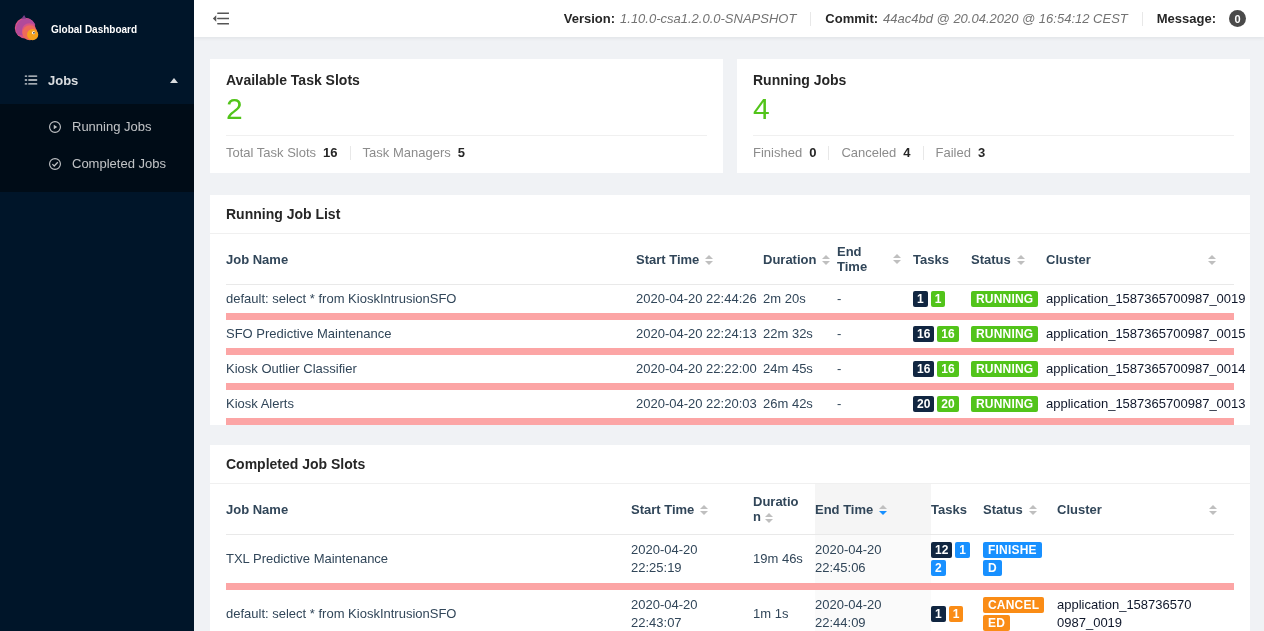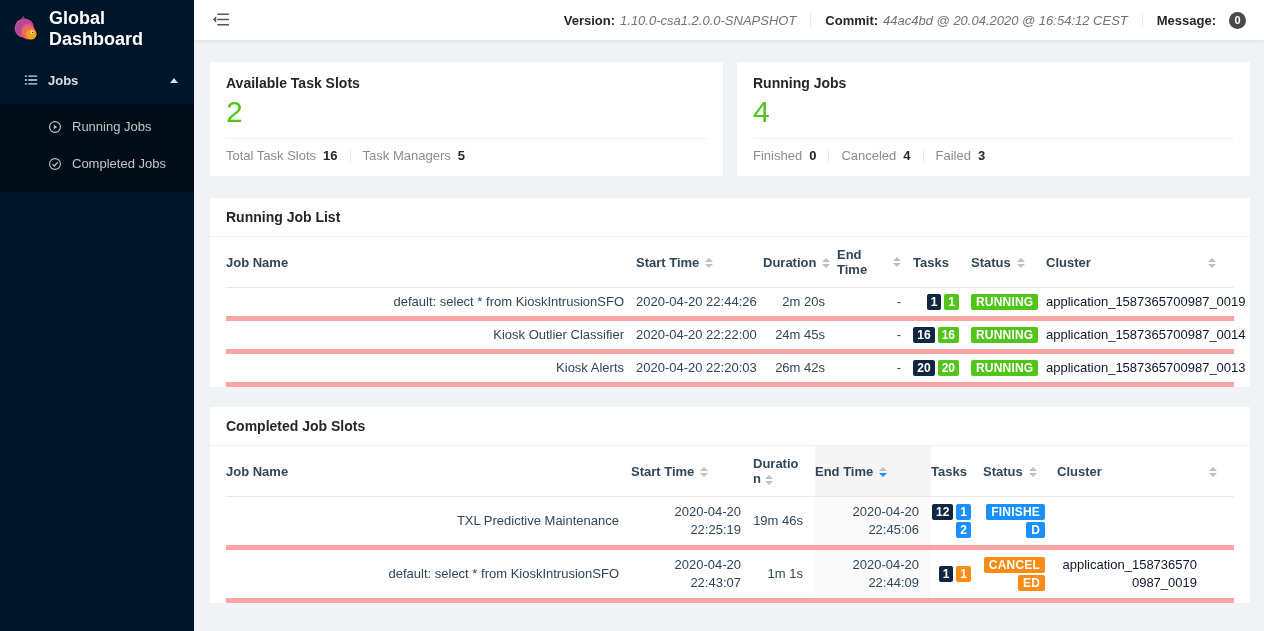--- a/index.html
+++ b/index.html
@@ -3,21 +3,21 @@
 <meta charset="utf-8">
 <style>
   * { margin:0; padding:0; box-sizing:border-box; }
   html,body { width:1264px; height:631px; overflow:hidden; }
   body { font-family:"Liberation Sans","DejaVu Sans",sans-serif; background:#f0f2f5; display:flex; color:#314659; }
 
   
   .sidebar { width:194px; min-width:194px; background:#001529; height:631px; display:flex; flex-direction:column; }
   .logo-row { height:58px; display:flex; align-items:center; padding-left:12px; }
   .logo-row svg { width:30px; height:30px; }
-  .brand { color:#fff; font-weight:bold; font-size:18px; margin-left:9px; }
+  .brand { color:#fff; font-weight:bold; font-size:10px; margin-left:9px; }
   .menu-item { height:32px; margin:6px 0 8px 0; display:flex; align-items:center; padding-left:24px; color:rgba(255,255,255,.85); font-size:13px; cursor:pointer; position:relative; }
   .menu-item .mi-icon { width:14px; height:14px; margin-right:10px; display:inline-flex; color:inherit; }
   .menu-item.active { background:#1890ff; color:#fff; }
   .menu-item.parent { font-weight:bold; }
   .caret-up { position:absolute; right:16px; width:0; height:0; border-left:4px solid transparent; border-right:4px solid transparent; border-bottom:5px solid rgba(255,255,255,.85); }
   .submenu { background:#000c17; padding:4px 0 10px 0; }
   .submenu .menu-item { padding-left:48px; margin:0; height:37px; color:rgba(255,255,255,.75); }
 
   
   .main { flex:1; display:flex; flex-direction:column; }
@@ -42,21 +42,21 @@
   .stat-footer b { color:#262626; margin-left:7px; font-weight:bold; }
   .stat-footer .v-sep { margin:0 12px; }
 
   
   .table-card { margin-top:22px; }
   .table-card.second { margin-top:20px; }
   .card-title { padding:11px 16px; font-size:14px; font-weight:bold; color:#262626; border-bottom:1px solid #f0f0f0; }
   .tbl-wrap { padding:0 16px; }
   table { width:100%; border-collapse:collapse; table-layout:fixed; font-size:13px; }
   th { text-align:left; font-weight:bold; color:#314659; border-bottom:1px solid #e9e9e9; padding:10px 12px 10px 0; vertical-align:middle; }
-  td { border-bottom:5px solid #fca5a5; padding:6px 12px 6px 0; color:#314659; vertical-align:middle; line-height:18px;text-align:right; }
+  td { border-bottom:7px solid #fca5a5; padding:6px 12px 6px 0; color:#314659; vertical-align:middle; line-height:18px; }
   .run-tbl td { white-space:nowrap; height:30px; padding:5px 12px 5px 0; }
   .cmp-tbl td { overflow-wrap:break-word; }
   .cmp-tbl th { padding:10px 10px 10px 0; }
   .th-flex { display:inline-flex; align-items:center; gap:6px; vertical-align:middle; }
   .sorter { display:inline-flex; flex-direction:column; cursor:pointer; }
   .sorter i { display:block; width:0; height:0; border-left:4px solid transparent; border-right:4px solid transparent; }
   .sorter .up { border-bottom:4px solid #bfbfbf; margin-bottom:2px; }
   .sorter .down { border-top:4px solid #bfbfbf; }
   .sorter.active-down .down { border-top-color:#1890ff; }
   th.sorted { background:#f5f5f5; }
@@ -236,20 +236,30 @@
               <td>default: select * from KioskIntrusionSFO</td>
               <td>2020-04-20 22:44:26</td>
               <td>2m 20s</td>
               <td>-</td>
               <td><span class="badge task-badge total">1</span><span class="badge task-badge count" data-type="running">1</span></td>
               <td><span class="badge status-badge" data-type="running">RUNNING</span></td>
               <td><a class="cluster-link">application_1587365700987_0019</a></td>
               <td></td>
             </tr>
             <tr>
+              <td>SFO Predictive Maintenance</td>
+              <td>2020-04-20 22:24:13</td>
+              <td>22m 32s</td>
+              <td>-</td>
+              <td><span class="badge task-badge total">16</span><span class="badge task-badge count" data-type="running">16</span></td>
+              <td><span class="badge status-badge" data-type="running">RUNNING</span></td>
+              <td><a class="cluster-link">application_1587365700987_0015</a></td>
+              <td></td>
+            </tr>
+            <tr>
               <td>Kiosk Outlier Classifier</td>
               <td>2020-04-20 22:22:00</td>
               <td>24m 45s</td>
               <td>-</td>
               <td><span class="badge task-badge total">16</span><span class="badge task-badge count" data-type="running">16</span></td>
               <td><span class="badge status-badge" data-type="running">RUNNING</span></td>
               <td><a class="cluster-link">application_1587365700987_0014</a></td>
               <td></td>
             </tr>
             <tr>

